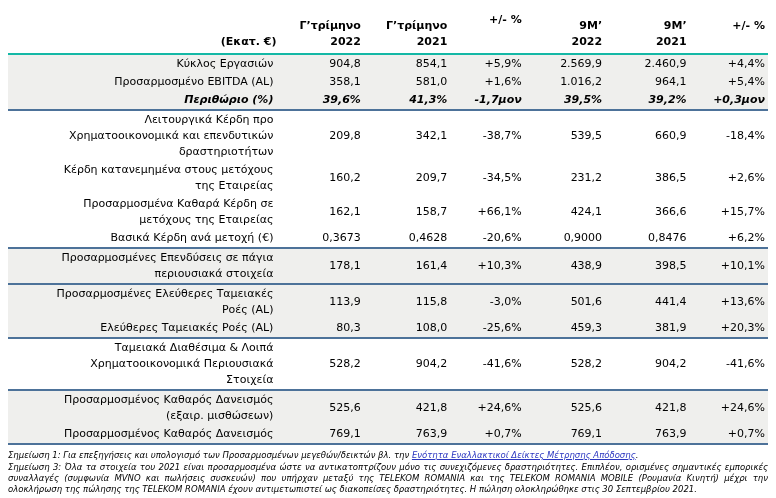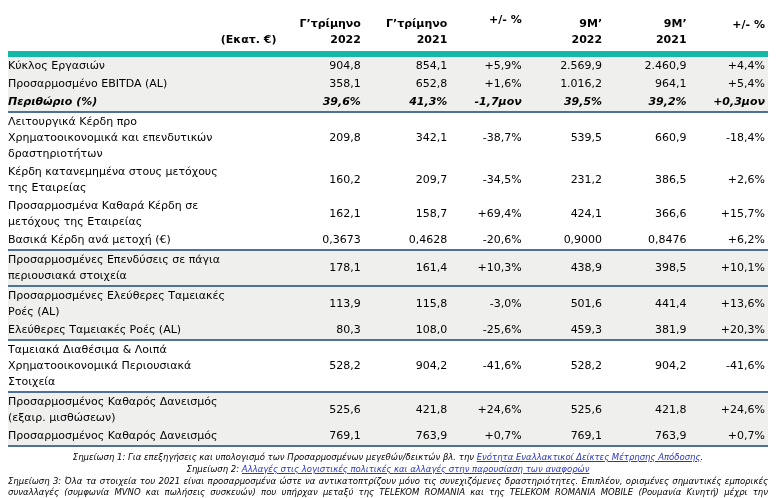--- a/index.html
+++ b/index.html
@@ -16,35 +16,35 @@
   col.c-m22{width:80px;}
   col.c-m21{width:84px;}
   col.c-chg2{width:78px;}
   th,td{
     font-size:11px;line-height:16px;padding:1px 0;
     vertical-align:middle;
   }
   thead tr{height:44px;}
   thead th{
     font-weight:bold;text-align:right;vertical-align:bottom;
-    white-space:pre-line;border-bottom:6px solid #14b8a6;
+    white-space:pre-line;border-bottom:2px solid #14b8a6;
     padding-right:3px;padding-bottom:3px;
   }
   thead th.unit{text-align:right;padding-left:1px;}
   thead th.chg-top{vertical-align:top;padding-top:2px;}
   thead th.chg-mid{vertical-align:middle;padding-bottom:12px;}
-  td.label{white-space:pre-line;padding-right:6px;text-align:left;}
+  td.label{white-space:pre-line;padding-right:6px;text-align:right;}
   td.num{text-align:right;padding-right:3px;}
   tr.shaded td{background:#efefed;}
   tr.sec-end td{border-bottom:2px solid #4d7299;}
   tr.em td{font-style:italic;font-weight:bold;}
   tbody tr{height:17px;}
   .footnotes{margin:5px 8px 0 8px;}
   .fn{
-    font-size:8.5px;font-style:italic;line-height:11px;margin:0 0 1px 0;text-align:center;
+    font-size:8.5px;font-style:italic;line-height:11px;margin:0 0 1px 0;
   }
   .fn a{color:#2b36c0;text-decoration:underline;cursor:pointer;}
   .fn.justify{text-align:justify;}
 </style>
 </head>
 <body>
 
 <div class="sheet">
   <table>
     <colgroup>
@@ -77,21 +77,21 @@
         <td class="num">904,8</td>
         <td class="num">854,1</td>
         <td class="num">+5,9%</td>
         <td class="num">2.569,9</td>
         <td class="num">2.460,9</td>
         <td class="num">+4,4%</td>
       </tr>
       <tr class="shaded">
         <td class="label">Προσαρμοσμένο EBITDA (AL)</td>
         <td class="num">358,1</td>
-        <td class="num">652,8</td>
+        <td class="num">581,0</td>
         <td class="num">+1,6%</td>
         <td class="num">1.016,2</td>
         <td class="num">964,1</td>
         <td class="num">+5,4%</td>
       </tr>
       <tr class="shaded em sec-end">
         <td class="label">Περιθώριο (%)</td>
         <td class="num">39,6%</td>
         <td class="num">41,3%</td>
         <td class="num">-1,7μον</td>
@@ -118,21 +118,21 @@
         <td class="num">-34,5%</td>
         <td class="num">231,2</td>
         <td class="num">386,5</td>
         <td class="num">+2,6%</td>
       </tr>
       <tr>
         <td class="label">Προσαρμοσμένα Καθαρά Κέρδη σε
 μετόχους της Εταιρείας</td>
         <td class="num">162,1</td>
         <td class="num">158,7</td>
-        <td class="num">+69,4%</td>
+        <td class="num">+66,1%</td>
         <td class="num">424,1</td>
         <td class="num">366,6</td>
         <td class="num">+15,7%</td>
       </tr>
       <tr class="sec-end">
         <td class="label">Βασικά Κέρδη ανά μετοχή (€)</td>
         <td class="num">0,3673</td>
         <td class="num">0,4628</td>
         <td class="num">-20,6%</td>
         <td class="num">0,9000</td>
@@ -197,15 +197,14 @@
         <td class="num">769,1</td>
         <td class="num">763,9</td>
         <td class="num">+0,7%</td>
       </tr>
     </tbody>
   </table>
 </div>
 
 <div class="footnotes">
   <p class="fn"><span>Σημείωση 1: Για επεξηγήσεις και υπολογισμό των Προσαρμοσμένων μεγεθών/δεικτών βλ. την </span><a>Ενότητα Εναλλακτικοί Δείκτες Μέτρησης Απόδοσης</a><span>.</span></p>
-  <p class="fn"><span>Σημείωση 2: </span><a>Αλλαγές στις λογιστικές πολιτικές και αλλαγές στην παρουσίαση των αναφορών</a></p>
   <p class="fn justify">Σημείωση 3: Όλα τα στοιχεία του 2021 είναι προσαρμοσμένα ώστε να αντικατοπτρίζουν μόνο τις συνεχιζόμενες δραστηριότητες. Επιπλέον, ορισμένες σημαντικές εμπορικές συναλλαγές (συμφωνία MVNO και πωλήσεις συσκευών) που υπήρχαν μεταξύ της TELEKOM ROMANIA και της TELEKOM ROMANIA MOBILE (Ρουμανία Κινητή) μέχρι την ολοκλήρωση της πώλησης της TELEKOM ROMANIA έχουν αντιμετωπιστεί ως διακοπείσες δραστηριότητες. Η πώληση ολοκληρώθηκε στις 30 Σεπτεμβρίου 2021.</p>
 </div>
 
 </body></html>

